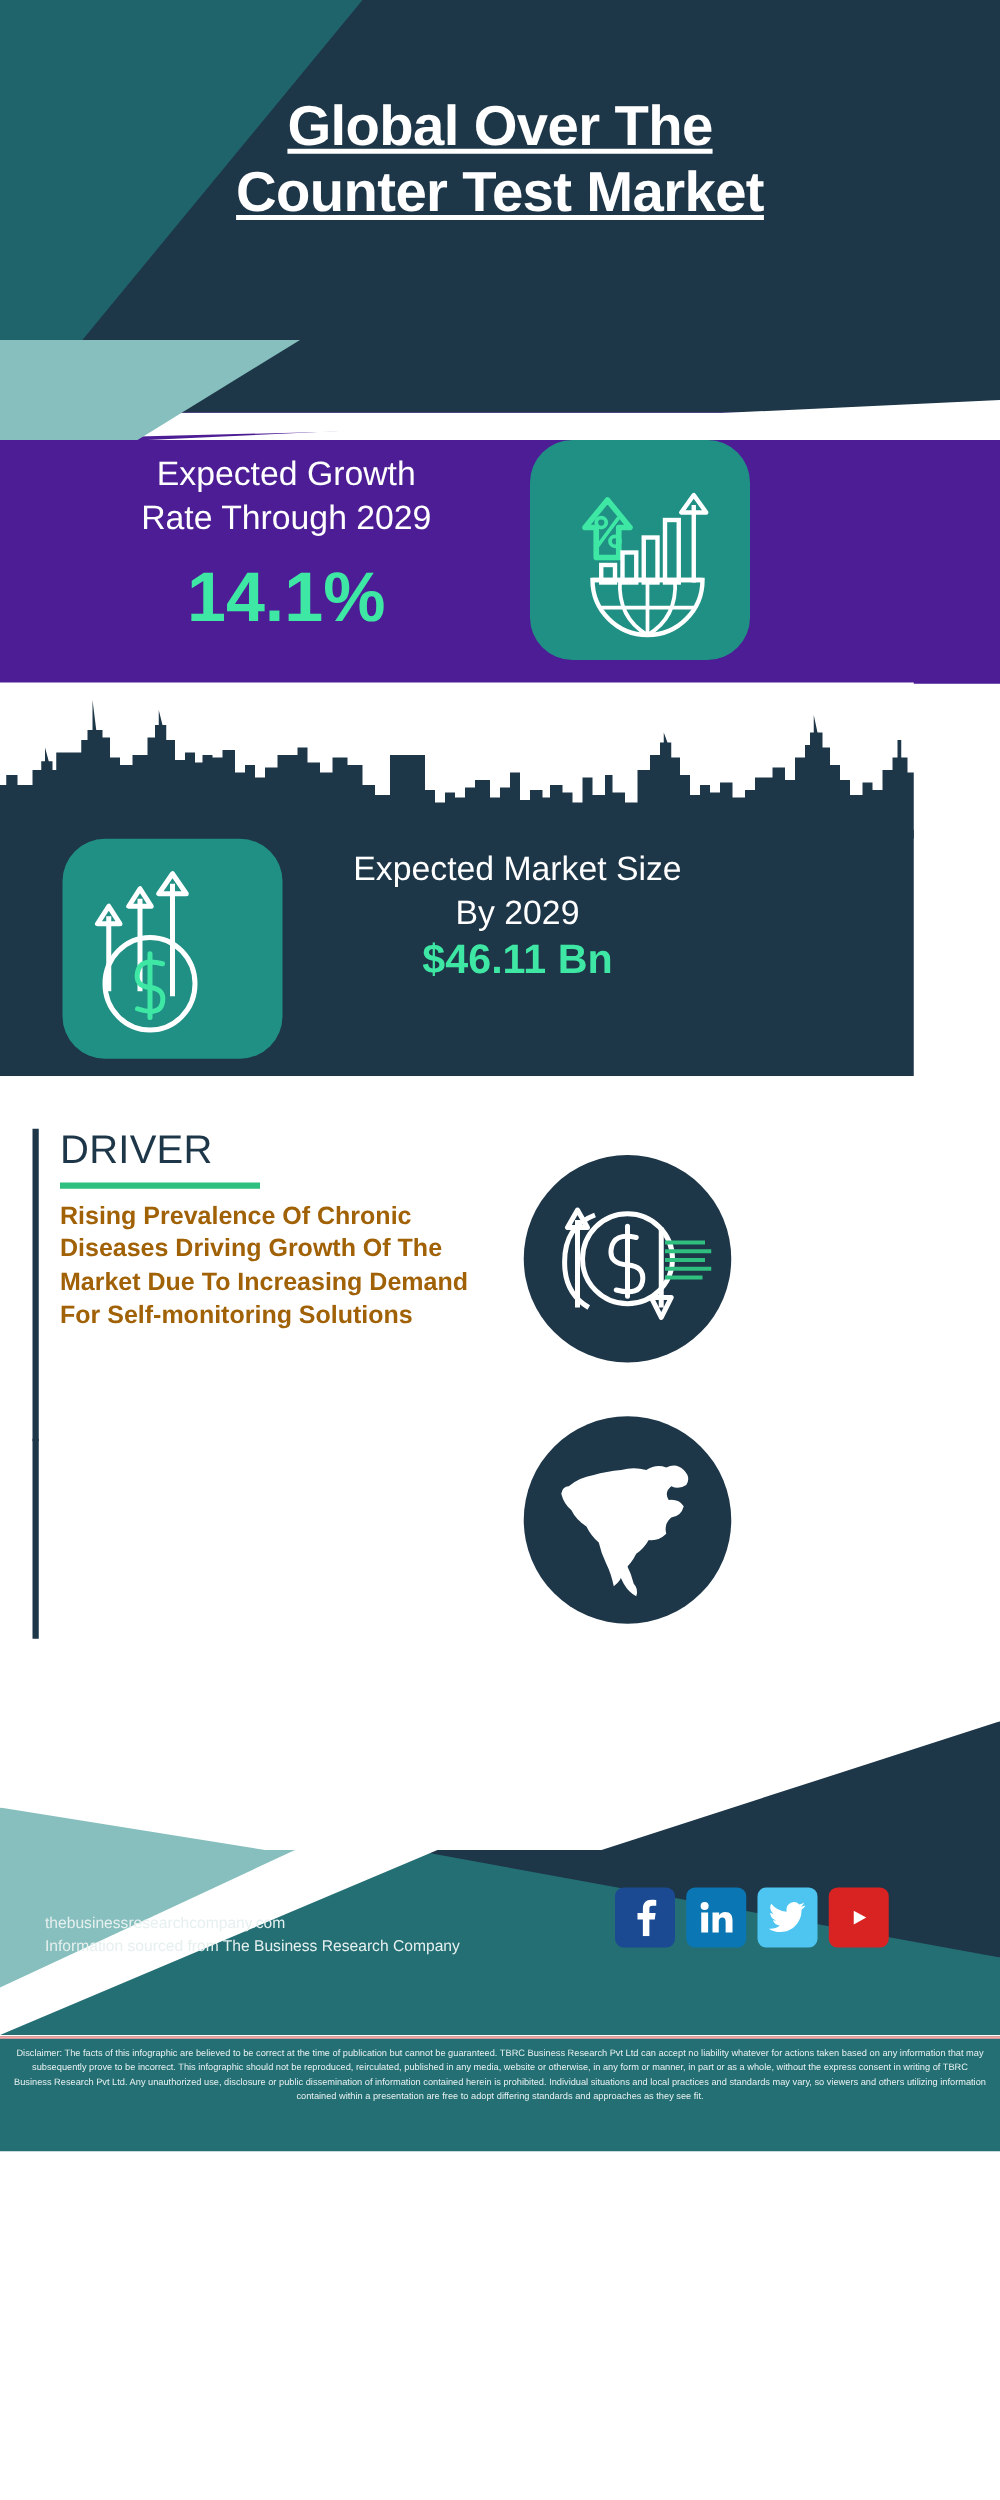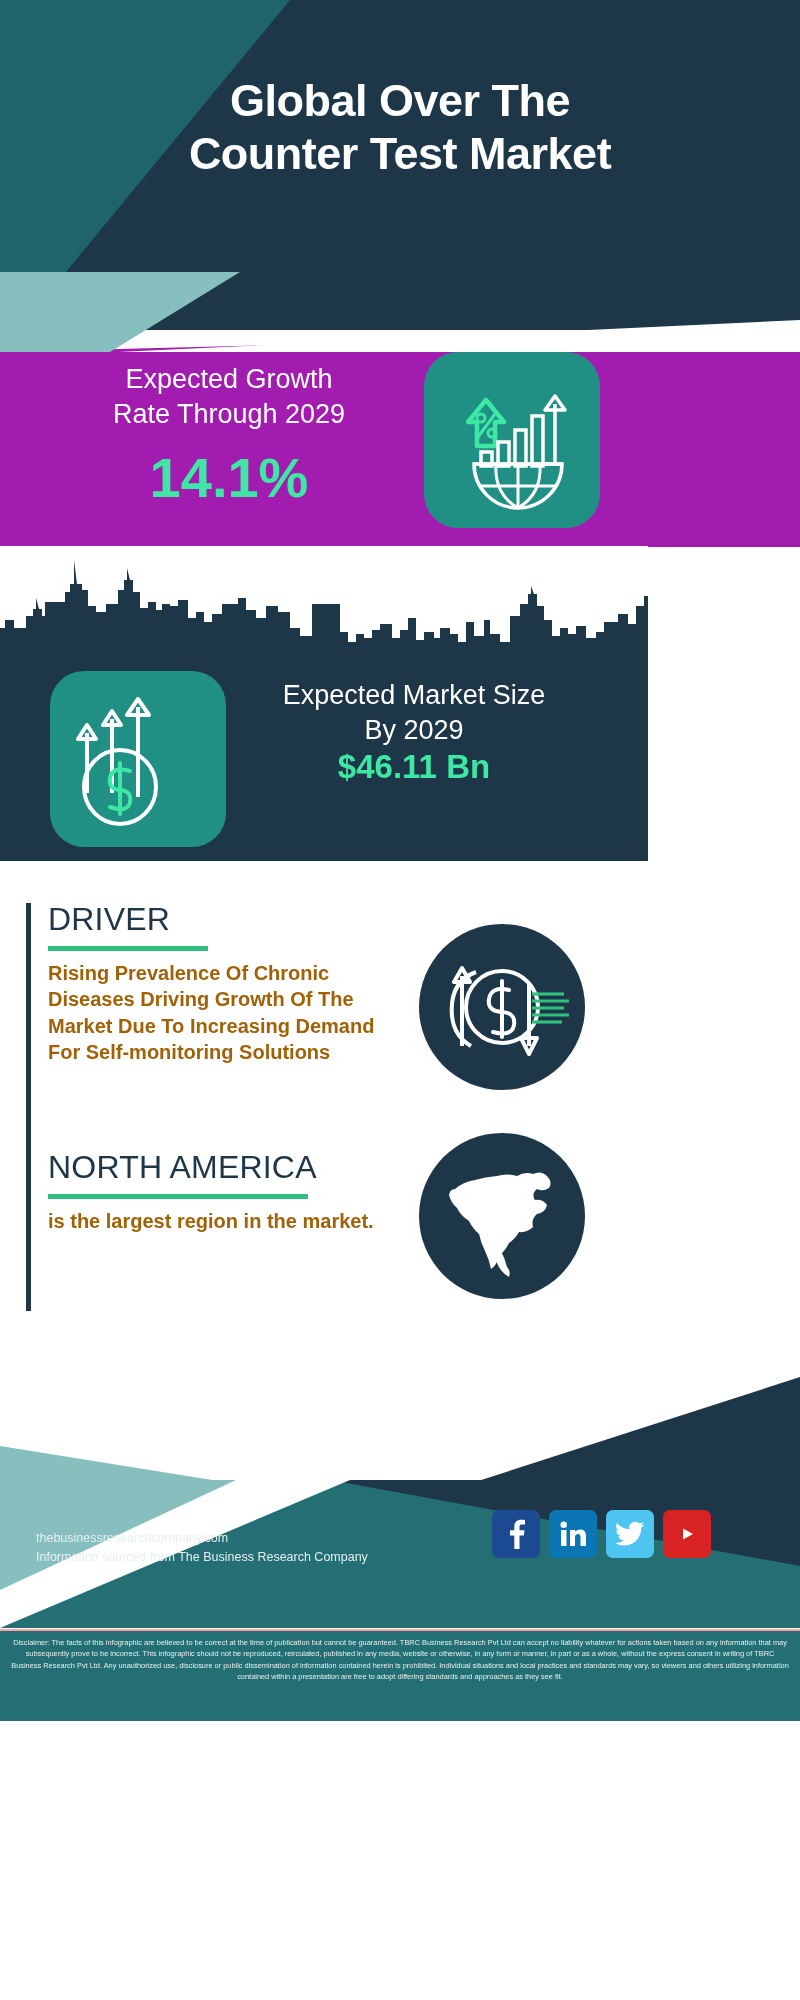--- a/index.html
+++ b/index.html
@@ -21,38 +21,39 @@
     position:absolute; left:0; top:0; width:800px; height:352px;
     background:#20646b;
     clip-path: polygon(0 0, 290px 0, 0 352px);
   }
   .header-title {
     position:absolute; left:0; top:74px; width:800px;
     text-align:center; color:#ffffff;
     font-size:45px; font-weight:bold; line-height:1.18;
     letter-spacing:-0.5px;
     z-index:4;
+    text-decoration:underline;
   }
   .header-wedge-light {
     position:absolute; left:0; top:272px; width:800px; height:80px;
     background:#86bfbd;
     clip-path: polygon(0 0, 240px 0, 110px 80px, 0 80px);
     z-index:3;
   }
   .header-wedge-white {
     position:absolute; left:0; top:272px; width:800px; height:80px;
     background:#ffffff;
     clip-path: polygon(118px 80px, 800px 48px, 800px 80px, 0 80px);
     z-index:2;
   }
 
   
   .growth {
     position:absolute; left:0; top:330px; width:800px; height:217px;
-    background:#a21caf; overflow:hidden;
+    background:#4c1d95; overflow:hidden;
   }
   .growth-wedge {
     position:absolute; left:0; top:0; width:800px; height:30px;
     background:#ffffff;
     clip-path: polygon(0 0, 800px 0, 800px 2px, 0 22px);
   }
   .growth-text {
     position:absolute; left:34px; top:32px; width:390px; text-align:center;
   }
   .growth-label {
@@ -62,21 +63,21 @@
     color:#3ee8a4; font-size:56px; font-weight:bold; line-height:1.05;
     margin-top:18px;
   }
   .growth-icon-box {
     position:absolute; left:424px; top:22px; width:176px; height:176px;
     background:#209085; border-radius:34px;
   }
 
   
   .skyline-panel {
-    position:absolute; left:0; top:546px; width:648px; height:315px;
+    position:absolute; left:0; top:546px; width:731px; height:315px;
     background:#ffffff; overflow:hidden;
   }
   .skyline-svg { position:absolute; left:0; top:0; width:800px; height:125px; }
   .skyline-fill {
     position:absolute; left:0; top:118px; width:800px; height:197px;
     background:#1d3648;
   }
   .msize-icon-box {
     position:absolute; left:50px; top:125px; width:176px; height:176px;
     background:#209085; border-radius:34px; z-index:5;
@@ -267,25 +268,20 @@
           <line x1="113" y1="77" x2="150" y2="77"></line>
           <line x1="113" y1="84" x2="145" y2="84"></line>
           <line x1="113" y1="91" x2="150" y2="91"></line>
           <line x1="113" y1="98" x2="143" y2="98"></line>
         </g>
       </svg>
     </div>
 
     <div class="card" style="left:26px; top:290px; width:370px; height:160px;">
       <div class="card-rule"></div>
-      <div class="card-body">
-        <div class="card-heading">NORTH AMERICA</div>
-        <div class="card-underline" style="width:260px;"></div>
-        <div class="card-text">is the largest region in the market.</div>
-      </div>
     </div>
 
     <div class="circle-icon" style="left:419px; top:272px; width:166px; height:166px;">
       <svg width="166" height="166" viewBox="0 0 166 166">
         <path fill="#ffffff" d="M36 56 Q44 49 56 47 Q66 44 78 43 Q88 40 98 43 Q106 38 114 41 Q122 37 128 43 Q134 49 130 55 Q124 59 118 56 Q112 61 116 67 Q124 66 128 72 Q126 80 118 81 Q112 86 114 94 Q108 100 100 99 Q96 106 90 110 Q86 118 80 123 Q78 132 72 136 Q70 126 66 118 Q62 110 60 101 Q54 96 50 88 Q42 83 38 75 Q32 70 30 62 Q31 56 36 56 Z"></path>
         <path fill="#ffffff" d="M74 104 Q80 110 82 118 Q86 126 88 134 Q92 138 90 144 Q84 141 80 134 Q76 126 72 118 Q70 110 74 104 Z"></path>
       </svg>
     </div>
   </div>
 

